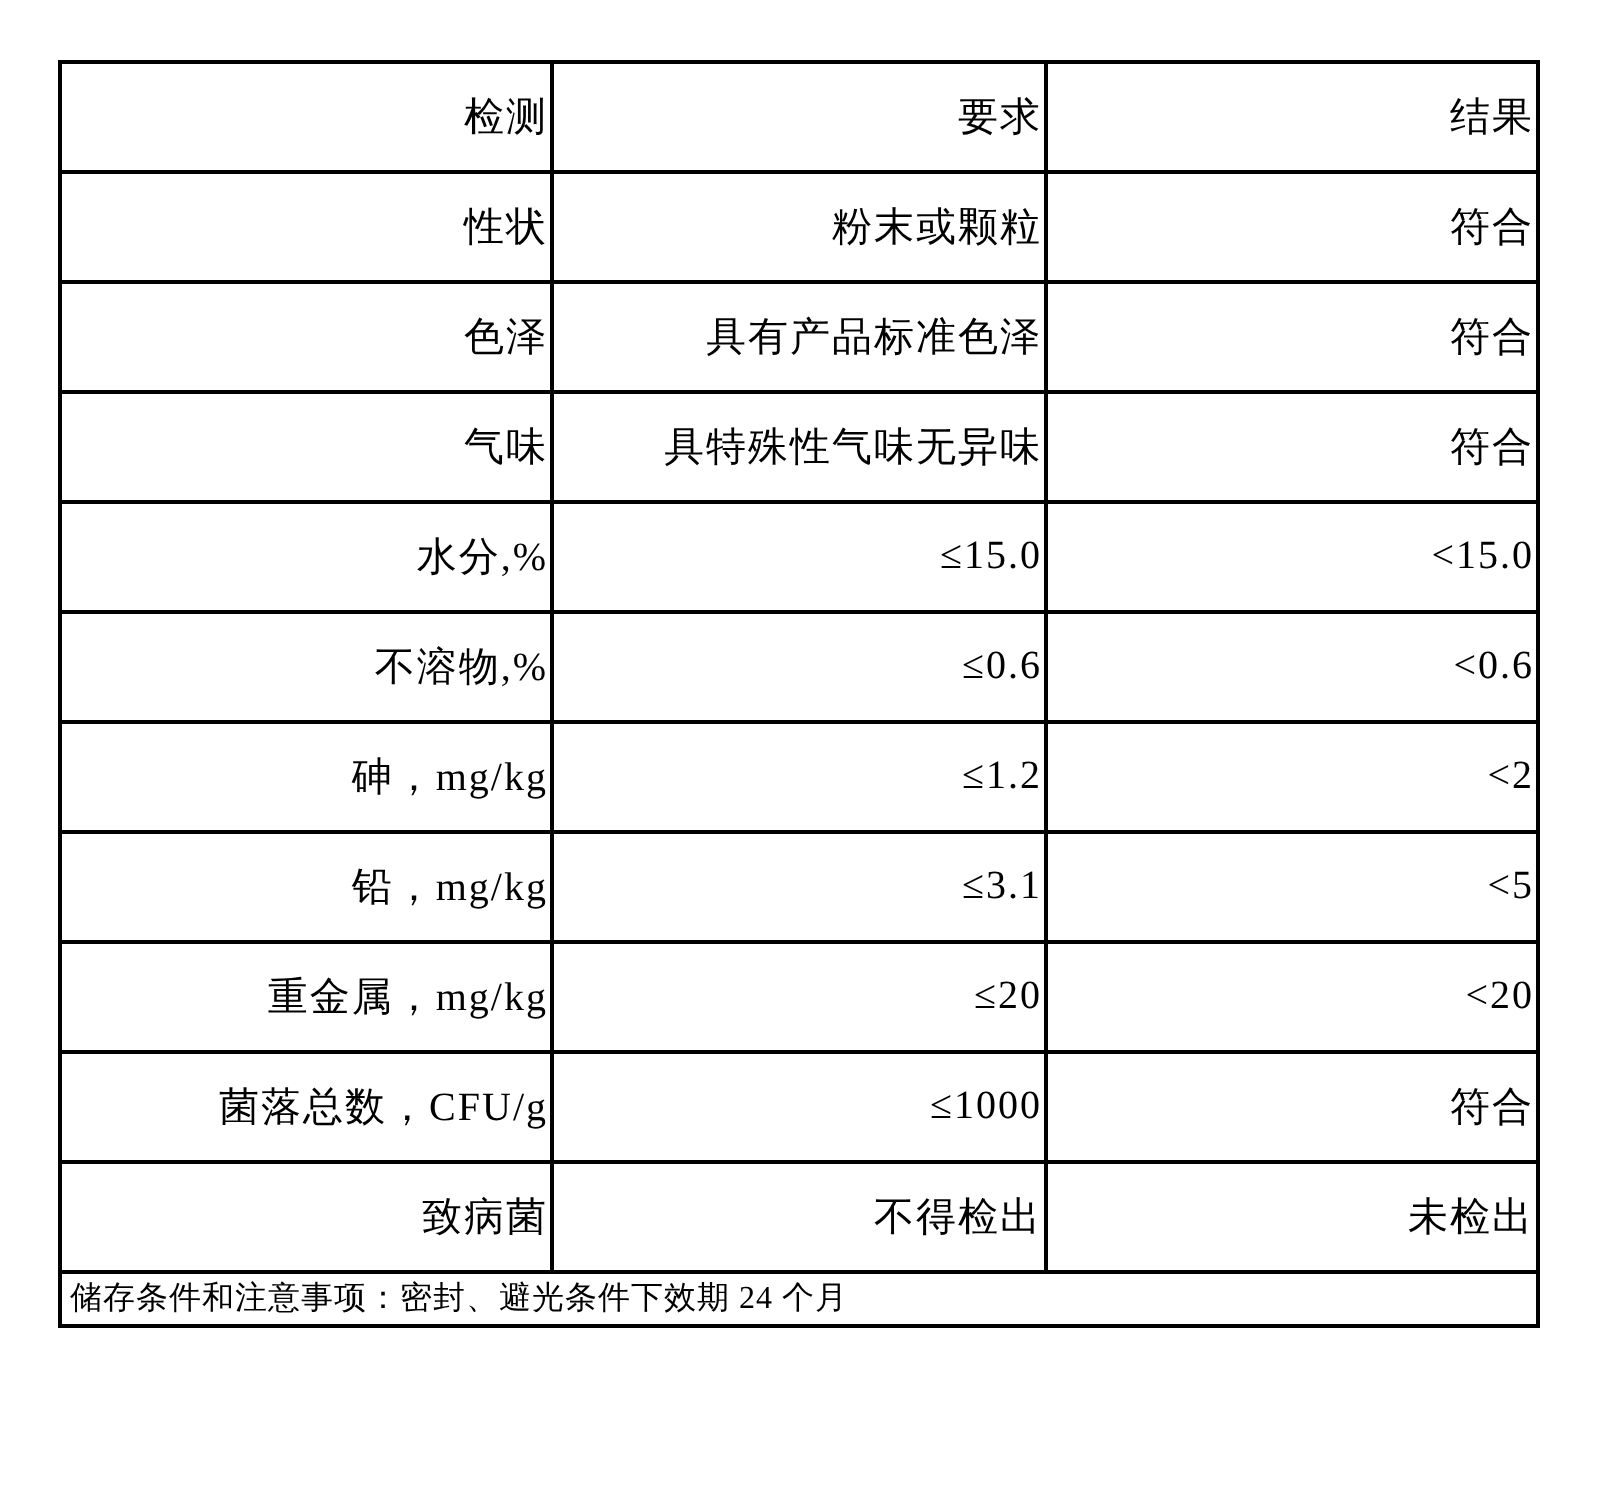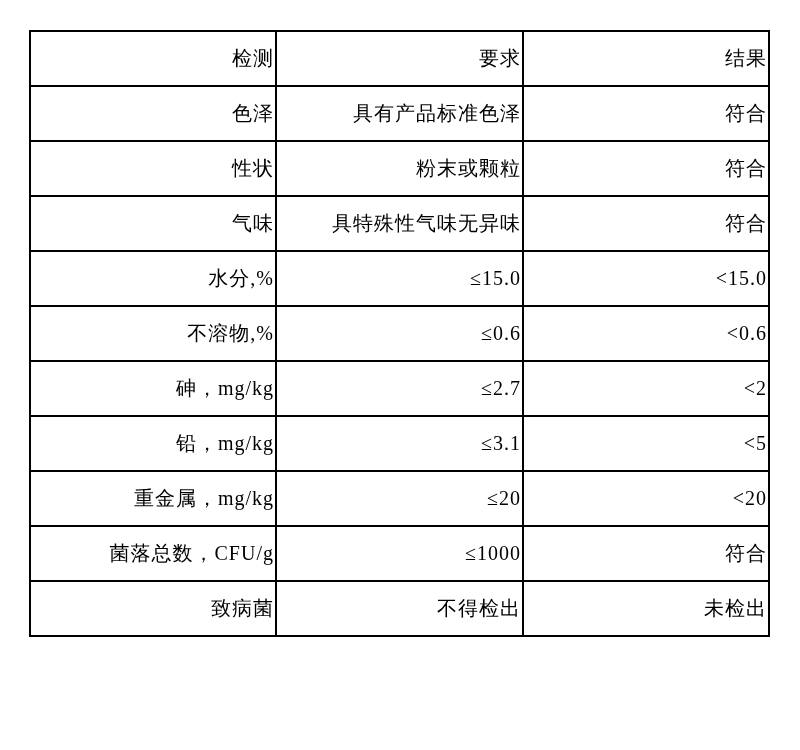--- a/index.html
+++ b/index.html
@@ -57,47 +57,47 @@
       <col style="width:247px">
       <col style="width:246px">
     </colgroup>
     <tbody>
       <tr>
         <td>检测</td>
         <td>要求</td>
         <td>结果</td>
       </tr>
       <tr>
-        <td>色泽</td>
-        <td>具有产品标准色泽</td>
+        <td>性状</td>
+        <td>粉末或颗粒</td>
         <td>符合</td>
       </tr>
       <tr>
-        <td>性状</td>
-        <td>粉末或颗粒</td>
+        <td>色泽</td>
+        <td>具有产品标准色泽</td>
         <td>符合</td>
       </tr>
       <tr>
         <td>气味</td>
         <td>具特殊性气味无异味</td>
         <td>符合</td>
       </tr>
       <tr>
         <td>水分,%</td>
         <td>≤15.0</td>
         <td>&lt;15.0</td>
       </tr>
       <tr>
         <td>不溶物,%</td>
         <td>≤0.6</td>
         <td>&lt;0.6</td>
       </tr>
       <tr>
         <td>砷，mg/kg</td>
-        <td>≤2.7</td>
+        <td>≤1.2</td>
         <td>&lt;2</td>
       </tr>
       <tr>
         <td>铅，mg/kg</td>
         <td>≤3.1</td>
         <td>&lt;5</td>
       </tr>
       <tr>
         <td>重金属，mg/kg</td>
         <td>≤20</td>
@@ -106,15 +106,18 @@
       <tr>
         <td>菌落总数，CFU/g</td>
         <td>≤1000</td>
         <td>符合</td>
       </tr>
       <tr>
         <td>致病菌</td>
         <td>不得检出</td>
         <td>未检出</td>
       </tr>
+      <tr>
+        <td class="footer-cell" colspan="3">储存条件和注意事项：密封、避光条件下效期 24 个月</td>
+      </tr>
     </tbody>
   </table>
 </div>
 
 </body></html>

